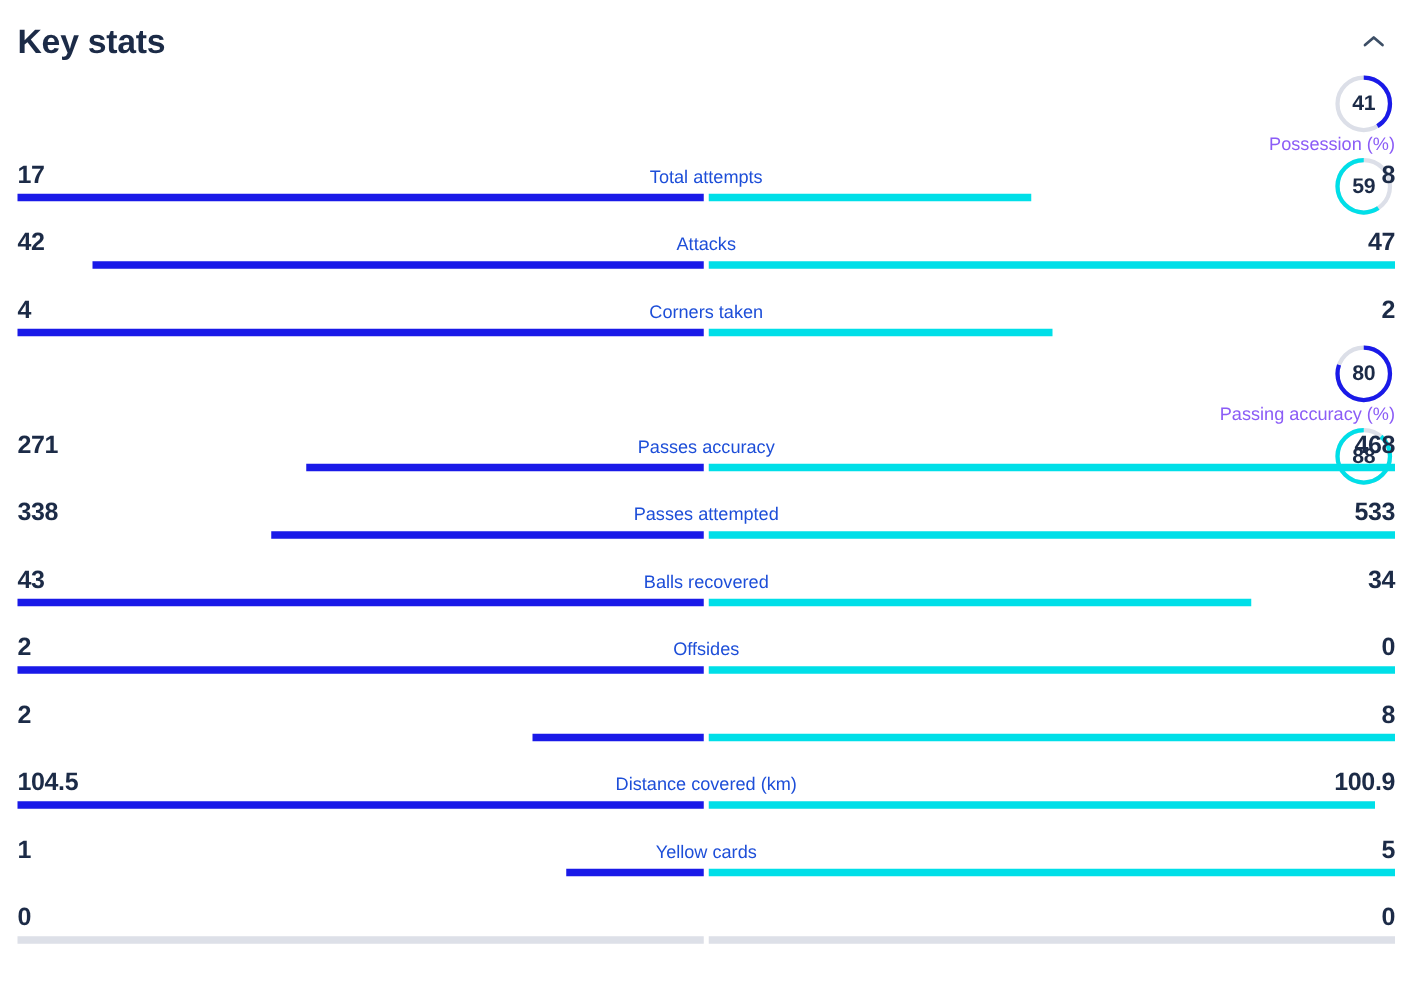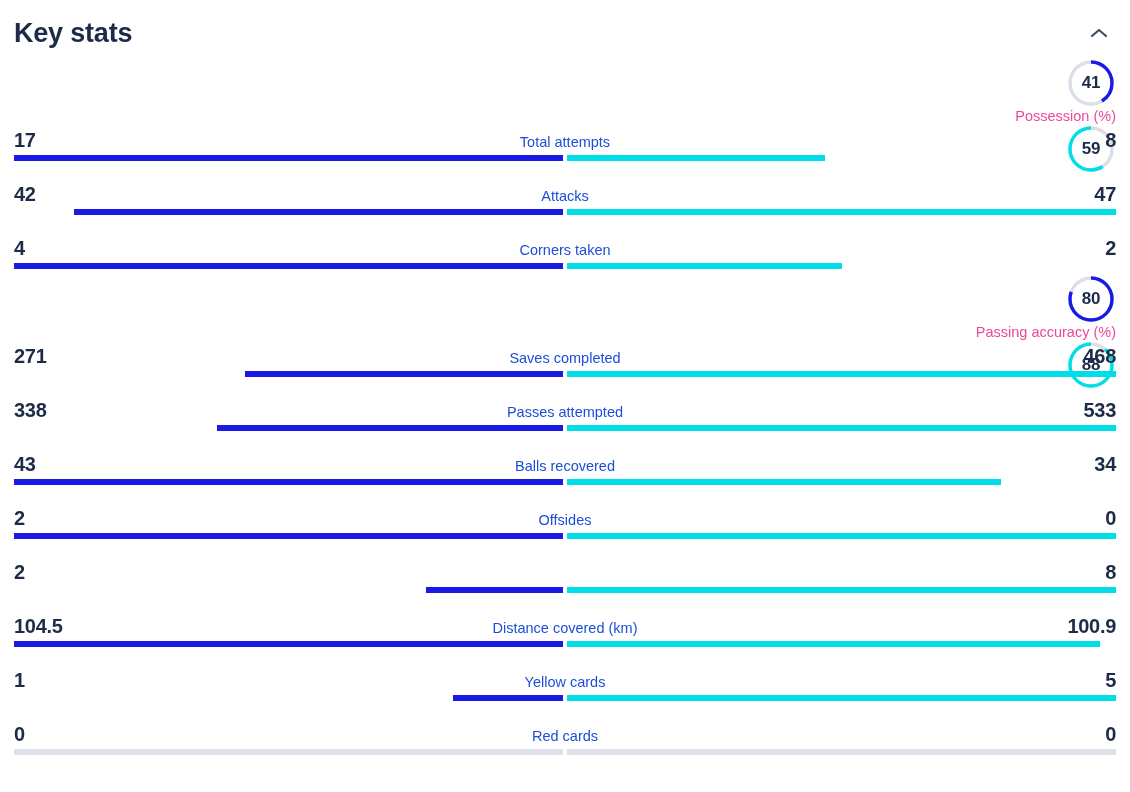--- a/index.html
+++ b/index.html
@@ -72,21 +72,21 @@
     display: flex; align-items: center; justify-content: center;
     font-size: 17px;
     font-weight: bold;
     color: #1c2b47;
     letter-spacing: -0.3px;
   }
   .gauge-label {
     flex: 1 1 auto;
     text-align: center;
     font-size: 14.5px;
-    color: #ec4899;
+    color: #8b5cf6;
   }
 
   
   .bar-row {
     position: relative;
     height: 54px;
   }
   .bar-values {
     display: flex;
     align-items: flex-end;
@@ -241,21 +241,21 @@
               <circle cx="25" cy="25" r="21" fill="none" stroke="#00dfe8" stroke-width="3.4" stroke-dasharray="116.11 15.83" stroke-linecap="butt" transform="rotate(-90 25 25) scale(1,-1) translate(0,-50)"></circle>
             </svg>
             <div class="gauge-value">88</div>
           </div>
         </div>
       </div>
       <div class="stat-row">
         <div class="bar-row">
           <div class="bar-values">
             <div class="bar-num left">271</div>
-            <div class="bar-label">Saves completed</div>
+            <div class="bar-label">Passes accuracy</div>
             <div class="bar-num right">468</div>
           </div>
           <div class="bar-track">
             <div class="bar-half left">
               <div class="bar-fill home" style="width: 58%;"></div>
             </div>
             <div class="bar-half right">
               <div class="bar-fill away" style="width: 100%;"></div>
             </div>
           </div>
@@ -359,21 +359,20 @@
             <div class="bar-half right">
               <div class="bar-fill away" style="width: 100%;"></div>
             </div>
           </div>
         </div>
       </div>
       <div class="stat-row">
         <div class="bar-row">
           <div class="bar-values">
             <div class="bar-num left">0</div>
-            <div class="bar-label">Red cards</div>
             <div class="bar-num right">0</div>
           </div>
           <div class="bar-track">
             <div class="bar-half left">
               <div class="bar-fill empty" style="width: 100%;"></div>
             </div>
             <div class="bar-half right">
               <div class="bar-fill empty" style="width: 100%;"></div>
             </div>
           </div>

